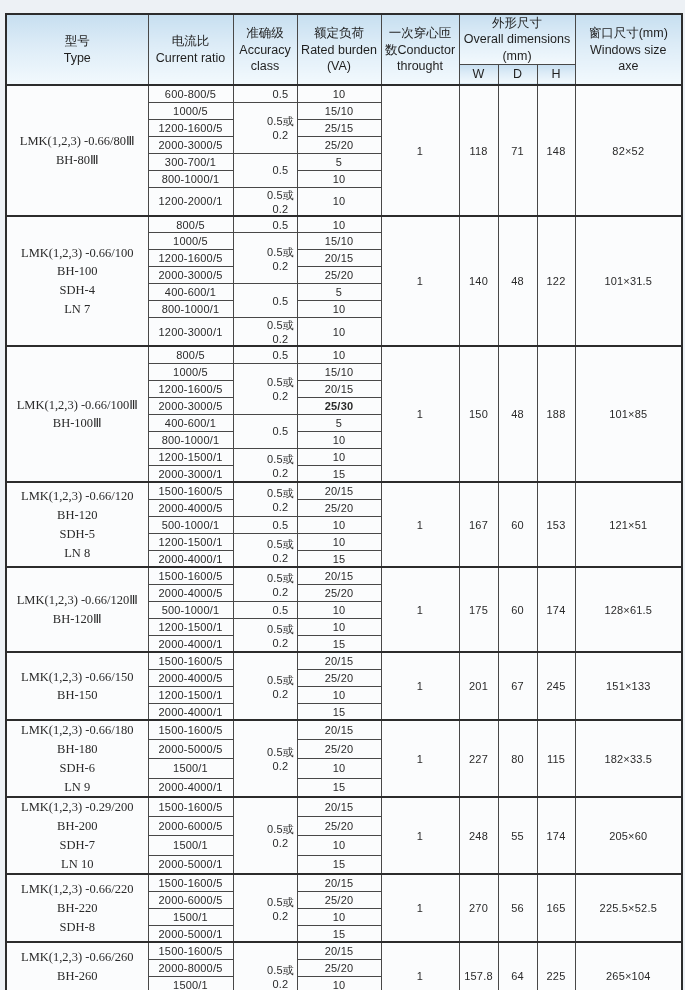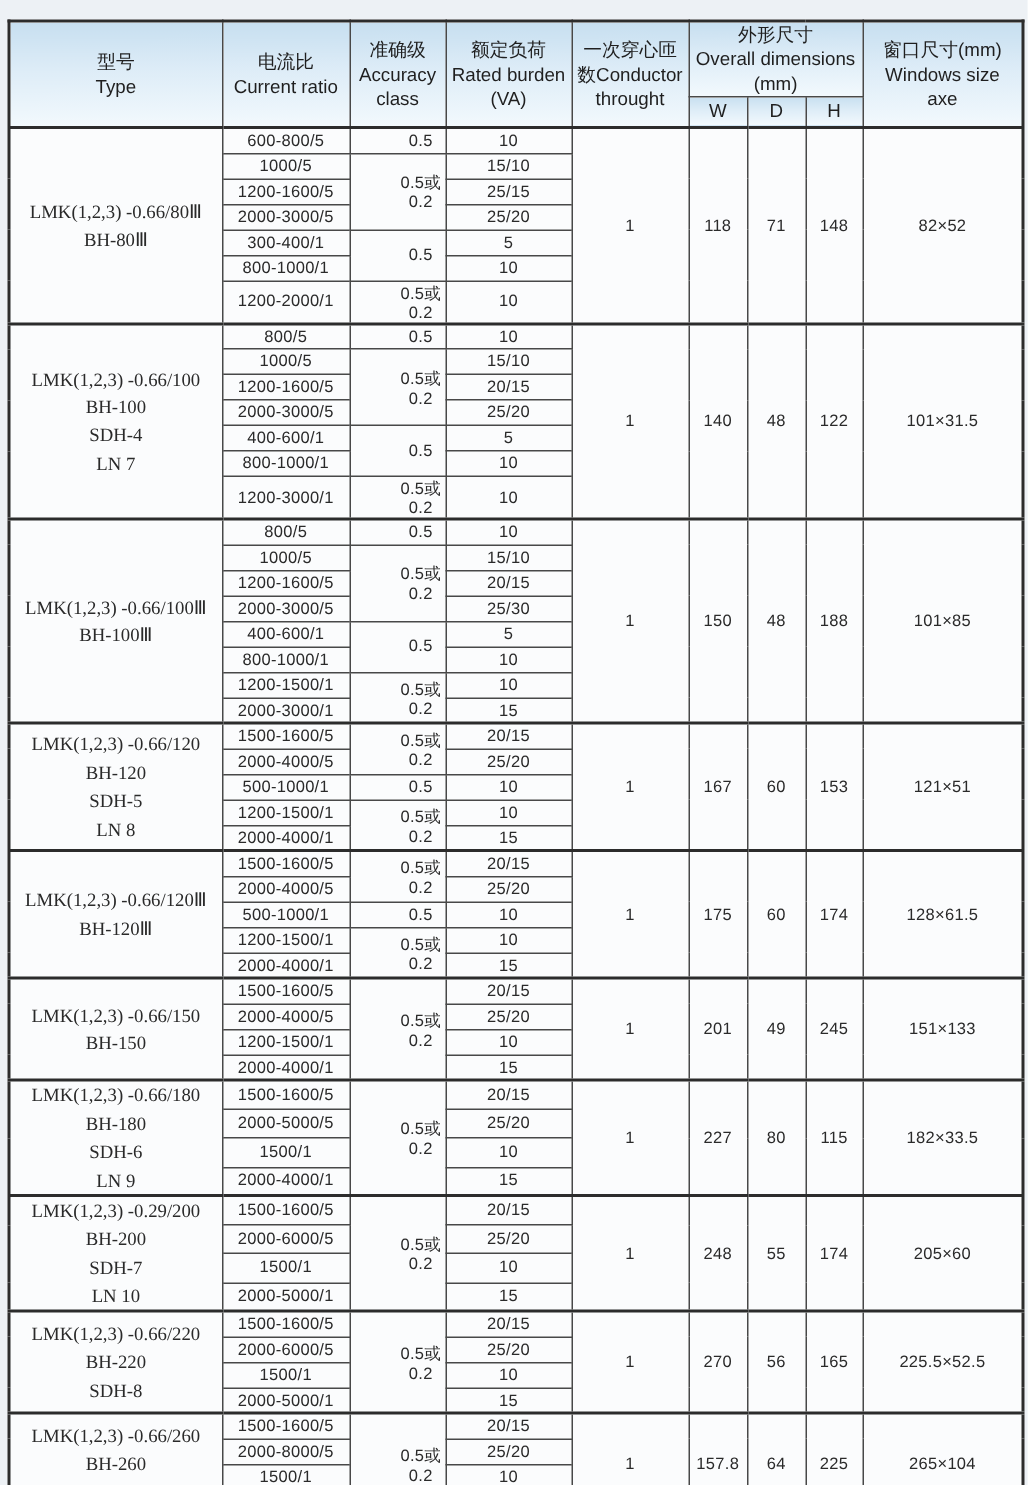--- a/index.html
+++ b/index.html
@@ -38,21 +38,21 @@
   tbody tr{height:17px;}
   tbody td{font-size:11px;letter-spacing:.2px;}
   td.type-cell{
     font-size:12.5px;
     white-space:pre-line;
     line-height:1.5;
     letter-spacing:0;
     font-family:Liberation Serif, serif;
   }
   td.acc{font-size:11px;padding-left:32px;}
-  td.bold{font-weight:normal;margin-left:20px;}
+  td.bold{font-weight:bold;margin-left:20px;}
   td.win{font-size:11px;}
   tbody tr.group-start td{border-top:2px solid #2c2c2c;}
 </style>
 </head>
 <body>
 
 <table>
   <colgroup>
     <col style="width:142px">
     <col style="width:85px">
@@ -112,21 +112,21 @@
       </tr>
       <tr>
         <td class="ratio">1200-1600/5</td>
         <td class="burden">25/15</td>
       </tr>
       <tr>
         <td class="ratio">2000-3000/5</td>
         <td class="burden">25/20</td>
       </tr>
       <tr>
-        <td class="ratio">300-400/1</td>
+        <td class="ratio">300-700/1</td>
         <td rowspan="2" class="acc">0.5</td>
         <td class="burden">5</td>
       </tr>
       <tr>
         <td class="ratio">800-1000/1</td>
         <td class="burden">10</td>
       </tr>
       <tr>
         <td class="ratio">1200-2000/1</td>
         <td class="acc">0.5或0.2</td>
@@ -279,21 +279,21 @@
         <td class="burden">15</td>
       </tr>
       <tr class="group-start">
         <td rowspan="4" class="type-cell">LMK(1,2,3) -0.66/150
 BH-150</td>
         <td class="ratio">1500-1600/5</td>
         <td rowspan="4" class="acc">0.5或0.2</td>
         <td class="burden">20/15</td>
         <td rowspan="4" class="num">1</td>
         <td rowspan="4" class="num">201</td>
-        <td rowspan="4" class="num">49</td>
+        <td rowspan="4" class="num">67</td>
         <td rowspan="4" class="num">245</td>
         <td rowspan="4" class="win">151×133</td>
       </tr>
       <tr>
         <td class="ratio">2000-4000/5</td>
         <td class="burden">25/20</td>
       </tr>
       <tr>
         <td class="ratio">1200-1500/1</td>
         <td class="burden">10</td>

